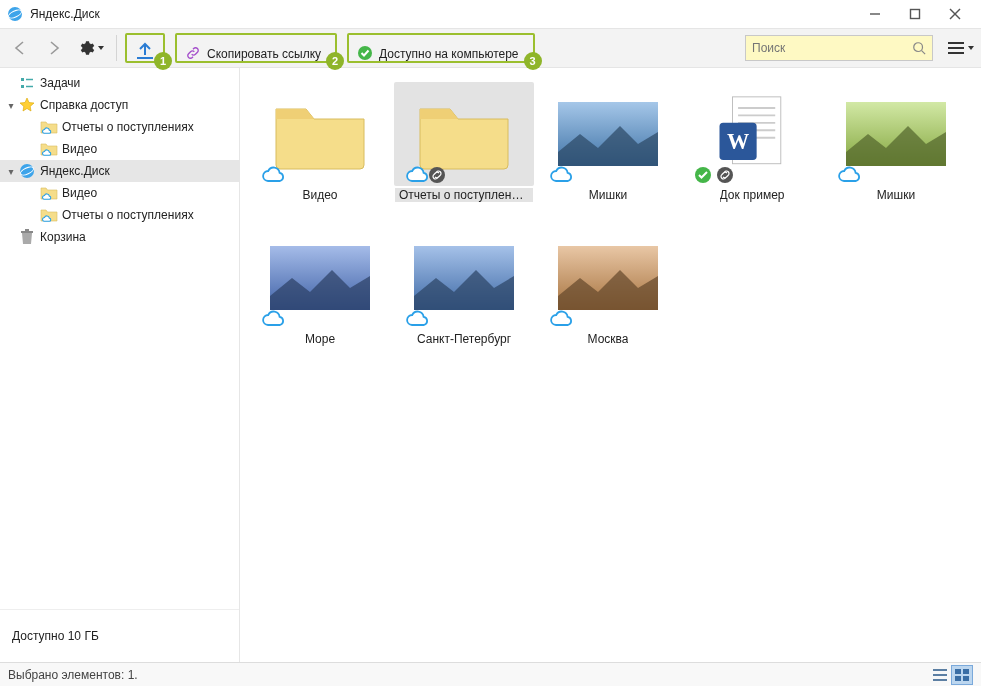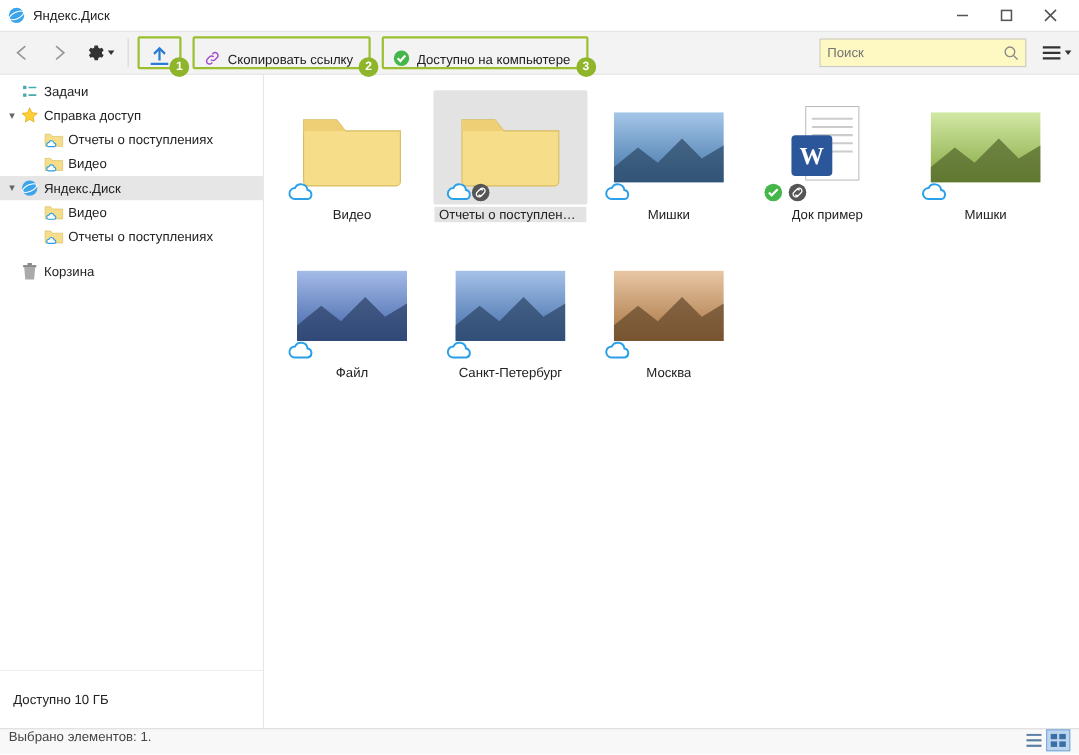--- a/index.html
+++ b/index.html
@@ -49,21 +49,21 @@
   .item { width: 140px; display: flex; flex-direction: column; align-items: center; cursor: default; }
   .thumbwrap { width: 140px; height: 104px; display: flex; align-items: center; justify-content: center; position: relative; border-radius: 2px; }
   .item.selected .thumbwrap { background: #e3e3e3; }
   .thumb { max-width: 108px; max-height: 78px; }
   .item-label { margin-top: 2px; text-align: center; font-size: 12px; max-width: 138px; white-space: nowrap; overflow: hidden; text-overflow: ellipsis; }
   .item.selected .item-label { background: #e3e3e3; padding: 0 4px; }
   .overlay-cloud { position: absolute; left: 12px; bottom: 2px; }
   .overlay-link { position: absolute; left: 34px; bottom: 2px; }
 
   
-  .statusbar { height: 24px; border-top: 1px solid #ddd; background: #f8f8f8; display: flex; padding: 0 8px; font-size: 12px; color: #444; }
+  .statusbar { height: 24px; border-top: 1px solid #ddd; background: #f8f8f8; display: flex; align-items: center; padding: 0 8px; font-size: 12px; color: #444; }
   .sb-spacer { flex: 1; }
   .sb-views { display: flex; gap: 0; }
   .sb-view-btn { width: 22px; height: 20px; display: flex; align-items: center; justify-content: center; border: 1px solid transparent; }
   .sb-view-btn.active { background: #bcd6ef; border-color: #7aa9db; }
 
   svg { display: block; }
 </style>
 </head>
 <body>
 
@@ -233,21 +233,21 @@
           <div class="tree-row" style="padding-left: 26px;">
             <span class="chevron"></span>
             <span class="row-icon">
               <svg width="18" height="16" viewBox="0 0 18 16">
                 <path d="M1 3h5l1.5 2H17v9H1z" fill="#f5dd8a" stroke="#d8bc5e" stroke-width="0.6"></path>
                 <path d="M2.5 12.5a2 2 0 012-2 2.5 2.5 0 014.8.6 1.6 1.6 0 01-.3 3.2H4a1.8 1.8 0 01-1.5-1.8z" fill="#fff" stroke="#2aa0e8" stroke-width="1.1"></path>
               </svg>
             </span>
             <span>Отчеты о поступлениях</span>
           </div>
-          <div class="tree-row" style="padding-left: 4px; margin-top: 10px;">
+          <div class="tree-row" style="padding-left: 4px;">
             <span class="chevron"></span>
             <span class="row-icon">
               <svg width="14" height="16" viewBox="0 0 14 16">
                 <path d="M2 4h10l-1 11H3z" fill="#aaa"></path>
                 <rect x="1" y="2" width="12" height="2" fill="#888"></rect>
                 <rect x="5" y="0" width="4" height="2" fill="#888"></rect>
               </svg>
             </span>
             <span>Корзина</span>
           </div>
@@ -373,21 +373,21 @@
                 </defs>
                 <rect width="100" height="64" fill="url(#g220)"></rect>
                 <path d="M0 50 L22 32 L40 46 L62 24 L80 42 L100 30 V64 H0z" fill="hsl(220,40%,28%)" opacity="0.7"></path>
               </svg>
               <span class="overlay-cloud">
                 <svg width="24" height="18" viewBox="0 0 24 18">
                   <path d="M6 15a5 5 0 01.2-10 6 6 0 0111.4 1.8A4.2 4.2 0 0118 15H6z" fill="#fff" stroke="#2aa0e8" stroke-width="1.8"></path>
                 </svg>
               </span>
             </div>
-            <div class="item-label">Файл</div>
+            <div class="item-label">Море</div>
           </div>
           <div class="item">
             <div class="thumbwrap">
               <svg class="thumb" width="100" height="64" viewBox="0 0 100 64">
                 <defs>
                   <linearGradient id="g215" x1="0" y1="0" x2="0" y2="1">
                     <stop offset="0" stop-color="hsl(215,60%,78%)"></stop>
                     <stop offset="1" stop-color="hsl(215,45%,45%)"></stop>
                   </linearGradient>
                 </defs>

